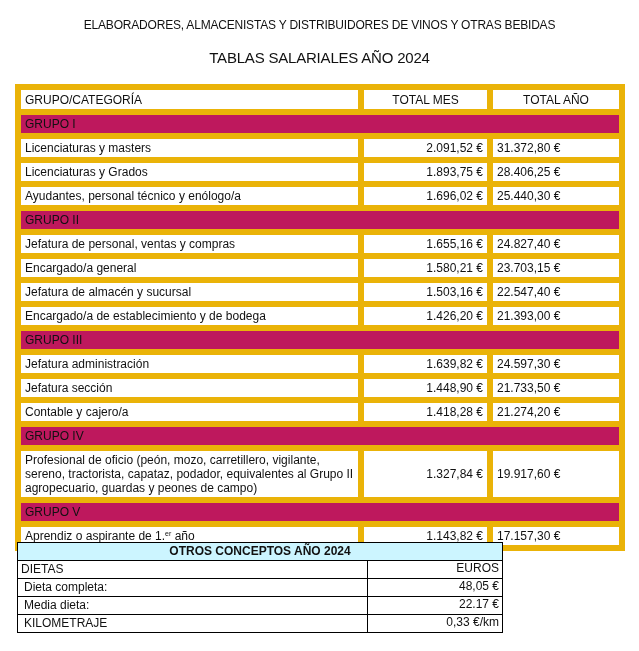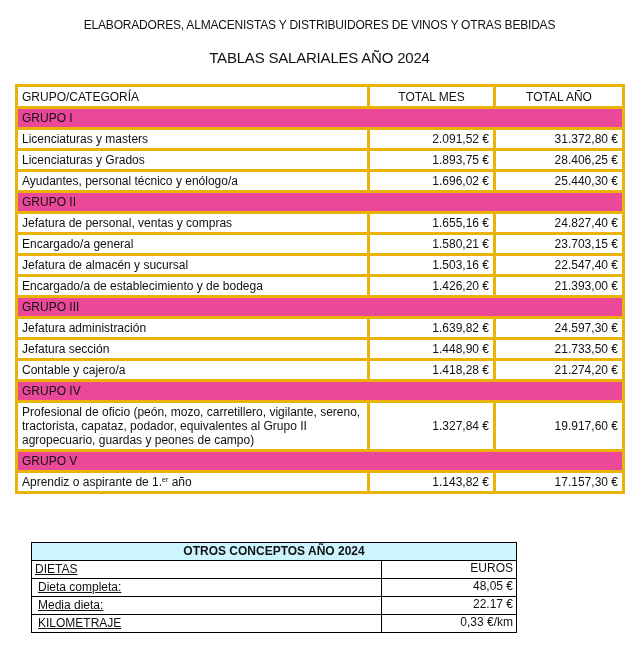--- a/index.html
+++ b/index.html
@@ -13,38 +13,38 @@
     }
     .subtitle {
       position: absolute; top: 49px; left: 0; width: 639px; text-align: center;
       font-size: 15px; letter-spacing: -0.2px;
     }
     table { border-collapse: collapse; position: absolute; }
     #salary {
       top: 84px; left: 15px; width: 610px; font-size: 12px;
     }
     #salary td {
-      border: 3px solid #eab308; padding: 1px 4px; height: 16px; line-height: 14px;
+      border: 6px solid #eab308; padding: 1px 4px; height: 16px; line-height: 14px;
       vertical-align: middle;
     }
     #salary td.num { text-align: right; width: 115px; }
-    #salary td.num2 { text-align: right; width: 118px; }
+    #salary td.num2 { text-align: left; width: 118px; }
     #salary tr.head td { height: 17px; }
     #salary tr.head td.c { text-align: center; }
-    #salary tr.group td { background: #ec4899; }
+    #salary tr.group td { background: #be185d; }
     #salary tr.tall td { padding-top: 2px; padding-bottom: 2px; }
     sup { font-size: 7px; vertical-align: 4px; line-height: 0; }
 
     #other {
-      top: 542px; left: 31px; width: 486px; font-size: 12px;
+      top: 542px; left: 17px; width: 486px; font-size: 12px;
     }
     #other td {
       border-bottom: 1px solid #000; padding: 0 3px; height: 17px; line-height: 15px;
     }
-    #other td.lbl { border-left: 1px solid #000; text-decoration: underline; }
+    #other td.lbl { border-left: 1px solid #000; }
     #other td.val { text-align: right; border-left: 1px solid #000; border-right: 1px solid #000; width: 128px; vertical-align: top; }
     #other tr.hdr td {
       background: #ccf5ff; text-align: center; font-weight: bold;
       border-top: 1px solid #000; border-left: 1px solid #000; border-right: 1px solid #000;
     }
     #other tr.sub td.lbl { padding-left: 6px; }
   </style>
 </head>
 <body>
 

